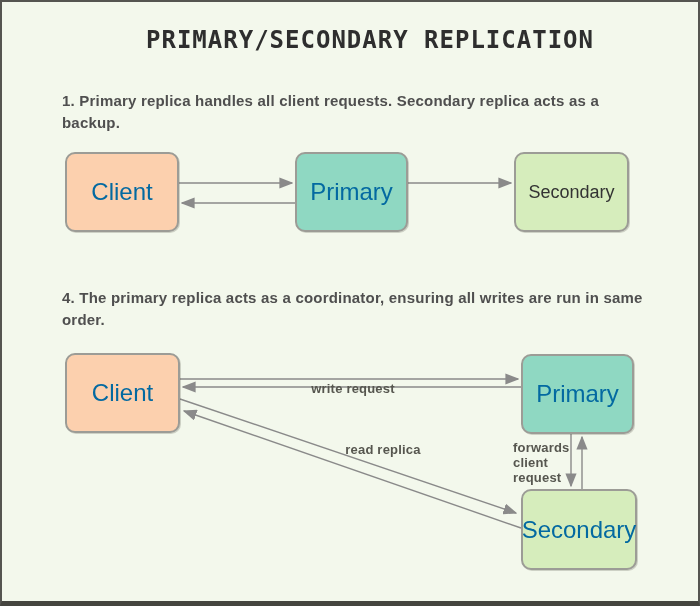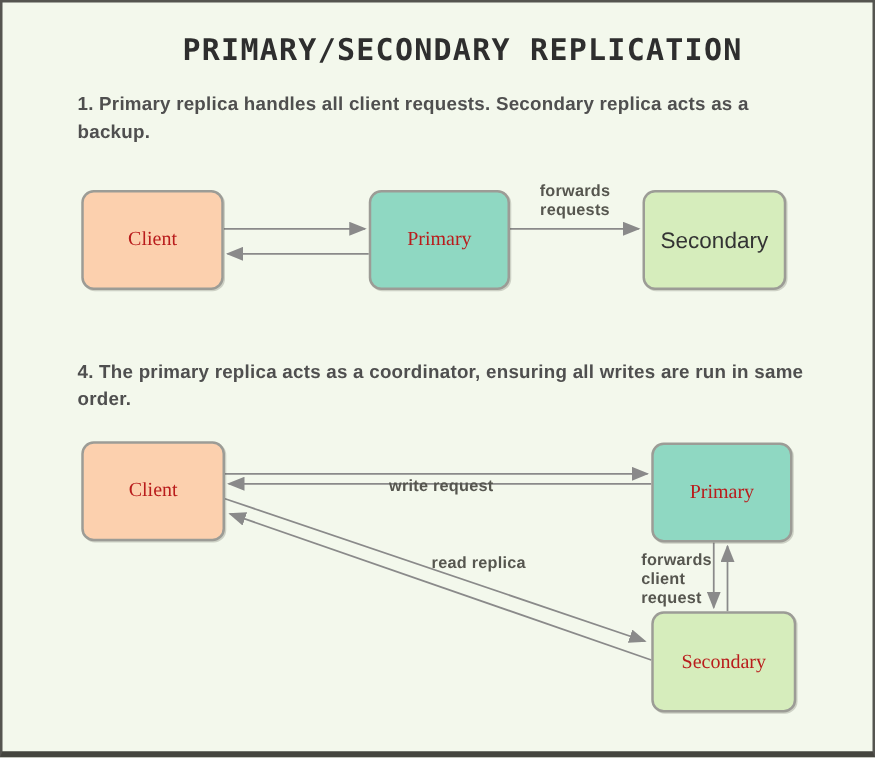--- a/index.html
+++ b/index.html
@@ -20,30 +20,30 @@
     font-size:24px;font-weight:bold;letter-spacing:1px;
     color:#2e2e2e;
     margin-left:20px;
   }
   .para{
     position:absolute;left:60px;width:588px;
     font-size:15px;font-weight:bold;
     line-height:22px;color:#4f4f4f;
     letter-spacing:0.2px;
   }
-  .para1{top:71px;}
+  .para1{top:88px;}
   .para2{top:285px;}
   .node{
     position:absolute;
     box-sizing:border-box;
     border:2px solid #9c9c96;
     border-radius:10px;
     display:flex;align-items:center;justify-content:center;
-    font-family:Liberation Serif, serif;
-    font-size:16px;color:#b91c1c;
+    font-family:Liberation Sans, sans-serif;
+    font-size:24px;color:#0369a1;
     box-shadow:1px 1px 0 rgba(90,90,80,0.25);
   }
   .node.hand{font-family:"Liberation Sans",sans-serif;font-size:18px;color:#333;}
   .edge-label{
     position:absolute;
     font-size:13px;font-weight:bold;
     line-height:15px;color:#56564f;
     letter-spacing:0.2px;
   }
   .center{text-align:center;}
@@ -85,21 +85,20 @@
   <div class="node" style="left: 63px; top: 150px; width: 114px; height: 80px; background-color: rgb(252, 208, 174);">
     <span>Client</span>
   </div>
   <div class="node" style="left: 293px; top: 150px; width: 113px; height: 80px; background-color: rgb(143, 216, 194);">
     <span>Primary</span>
   </div>
   <div class="node hand" style="left: 512px; top: 150px; width: 115px; height: 80px; background-color: rgb(214, 237, 188);">
     <span>Secondary</span>
   </div>
 
-  <div class="edge-label center" style="left:427px;top:143px;width:62px;">forwards requests</div>
 
   <div class="node" style="left: 63px; top: 351px; width: 115px; height: 80px; background-color: rgb(252, 208, 174);">
     <span>Client</span>
   </div>
   <div class="node" style="left: 519px; top: 352px; width: 113px; height: 80px; background-color: rgb(143, 216, 194);">
     <span>Primary</span>
   </div>
   <div class="node" style="left: 519px; top: 487px; width: 116px; height: 81px; background-color: rgb(214, 237, 188);">
     <span>Secondary</span>
   </div>

